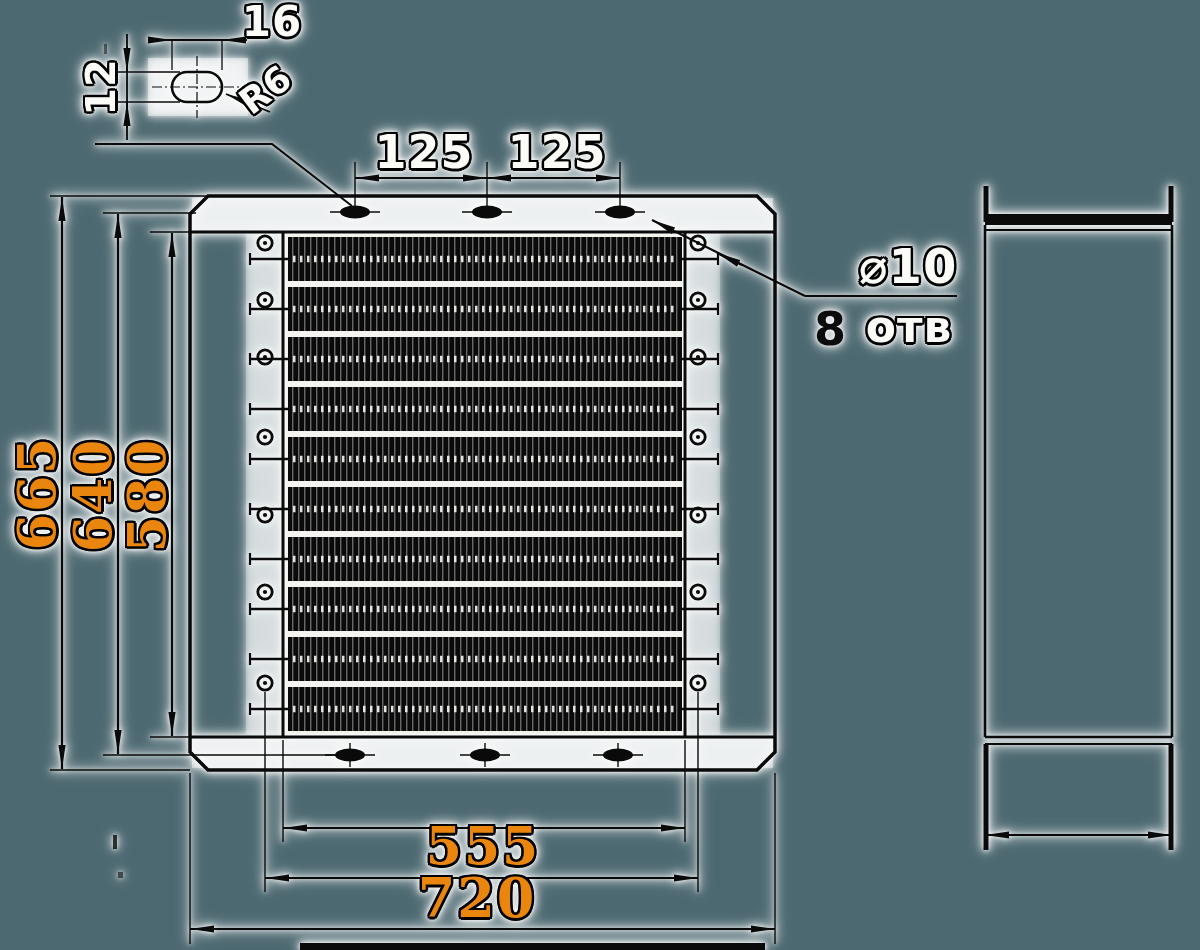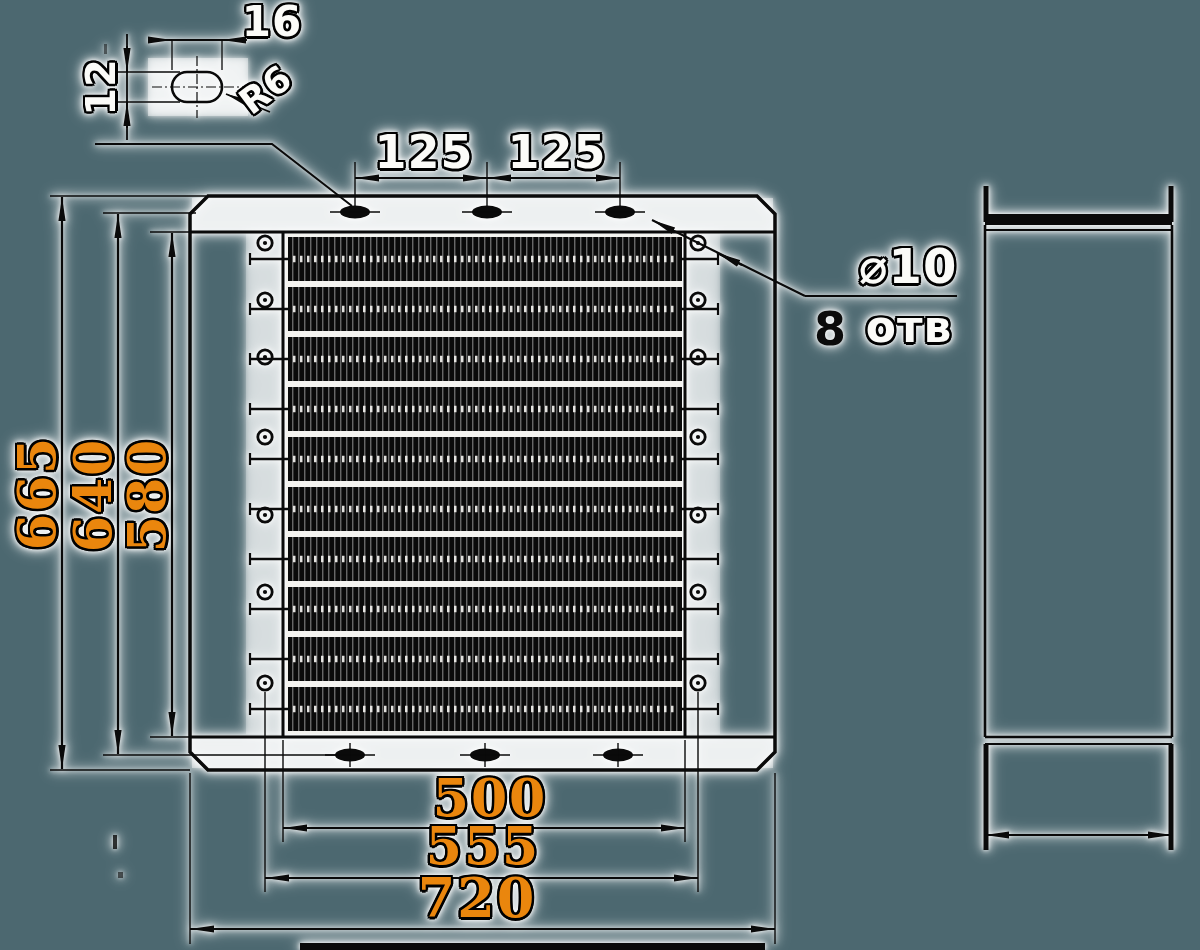--- a/index.html
+++ b/index.html
@@ -255,18 +255,17 @@
     <div class="lbl tech outl" style="left:557px;top:152px;font-size:46px;">125</div>
 
     <div class="lbl tech outl" style="left:884px;top:266px;font-size:48px;margin-left:24px;">⌀10</div>
     <div class="lbl solid" style="left:830px;top:329px;font-size:46px;">8</div>
     <div class="lbl tech outl" style="left:909px;top:327px;font-size:44px;text-align:right;">отв</div>
 
     <div class="lbl orange outl rot90" style="left:37px;top:493px;font-size:52px;">665</div>
     <div class="lbl orange outl rot90" style="left:93px;top:495px;font-size:52px;">640</div>
     <div class="lbl orange outl rot90" style="left:147px;top:495px;font-size:52px;">580</div>
 
-    <div class="lbl orange outl" style="left:490px;top:798px;font-size:52px;">500</div>
     <div class="lbl orange outl" style="left:483px;top:846px;font-size:52px;">555</div>
     <div class="lbl orange outl" style="left:477px;top:898px;font-size:54px;text-align:right;">720</div>
 
   </div>
 </div>
 
 </body></html>

